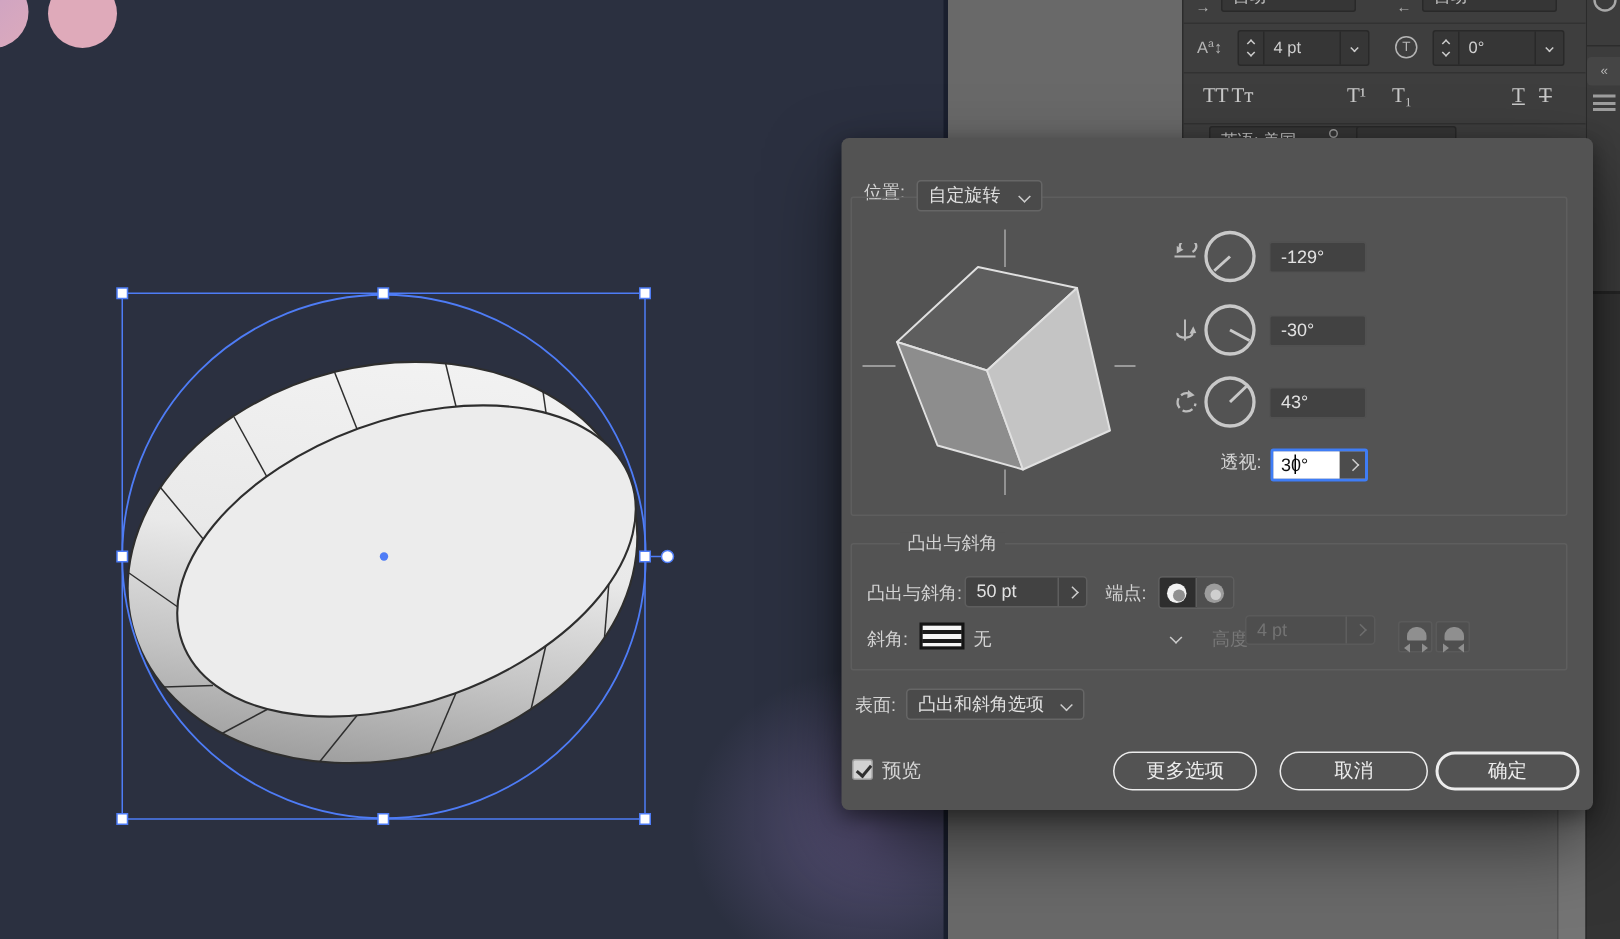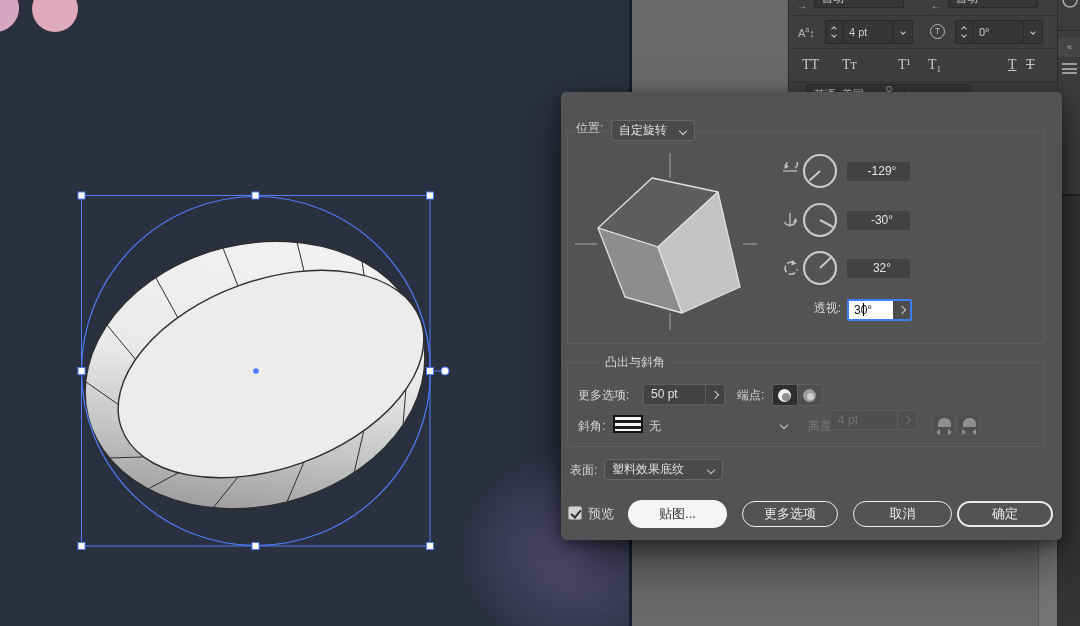--- a/index.html
+++ b/index.html
@@ -49,21 +49,21 @@
 
   
   .dialog{position:absolute;left:561px;top:92px;width:501px;height:448px;background:#535353;border-radius:5px;box-shadow:0 22px 48px rgba(0,0,0,.5),0 4px 14px rgba(0,0,0,.4);}
   .titlebar{position:absolute;left:0;top:0;width:501px;height:17px;border-radius:5px 5px 0 0;background:linear-gradient(#d6d6d6,#bfbfbf);border-bottom:1px solid #8f8f8f;color:#2d2d2d;font-size:11px;text-align:center;line-height:17px;}
   .lab{position:absolute;color:#d4d4d4;font-size:12px;line-height:15px;white-space:nowrap;}
   .lab-dis{color:#787878;}
   .fieldset{position:absolute;border:1px solid #5e5e5e;border-radius:2px;}
   .legend-mask{position:absolute;background:#535353;padding:0 5px;color:#d4d4d4;font-size:12px;line-height:15px;z-index:2;white-space:nowrap;}
   .dd{position:absolute;height:21px;background:#4a4a4a;border:1px solid #666;border-radius:3px;color:#e0e0e0;font-size:12px;line-height:19px;padding:0 20px 0 7px;white-space:nowrap;}
   .dd .cv{position:absolute;right:8px;top:7px;}
-  .dkfield{position:absolute;height:21px;background:#424242;border:1px solid #515151;border-radius:2px;color:#e2e2e2;font-size:12px;line-height:19px;padding-left:7px;text-align:center;}
+  .dkfield{position:absolute;height:21px;background:#424242;border:1px solid #515151;border-radius:2px;color:#e2e2e2;font-size:12px;line-height:19px;padding-left:7px;}
   .combo{position:absolute;height:21px;background:#424242;border:1px solid #5e5e5e;border-radius:3px;display:flex;}
   .combo .c-val{flex:1;color:#e2e2e2;font-size:12px;line-height:19px;padding-left:7px;}
   .combo .c-btn{width:19px;border-left:1px solid #5e5e5e;display:flex;align-items:center;justify-content:center;}
   .combo-dis{background:#4e4e4e;border-color:#5a5a5a;}
   .combo-dis .c-val{color:#737373;}
   .dial{position:absolute;width:36px;height:36px;}
   .axis-ic{position:absolute;width:18px;height:18px;}
   .persp{position:absolute;height:22px;border:2px solid #3f7df6;border-radius:2px;display:flex;background:#a3a3a3;}
   .persp .p-in{position:relative;width:44px;background:#fff;color:#111;font-size:12px;line-height:18px;padding-left:5px;}
   .persp .p-caret{position:absolute;left:14px;top:2px;width:1px;height:13px;background:#000;}
@@ -200,21 +200,21 @@
         </div>
       <div class="st-val">0°</div>
       <div class="st-dd">
           <i class="cv cv-s cv-d"></i>
         </div>
     </div>
 
     <div class="cp-hr" style="top:48px;"></div>
 
     <div class="glyph-btn" style="left:13px;width:26px;">TT</div>
-    <div class="glyph-btn" style="left:53px;width:26px;">Tᴛ</div>
+    <div class="glyph-btn" style="left:32px;width:26px;">Tᴛ</div>
     <div class="glyph-btn" style="left:109px;width:20px;">T¹</div>
     <div class="glyph-btn" style="left:139px;width:20px;">T₁</div>
     <div class="glyph-btn gb-u" style="left:219px;width:18px;">T</div>
     <div class="glyph-btn gb-s" style="left:237px;width:18px;">T</div>
 
     <div class="cp-hr" style="top:82px;"></div>
 
     <div class="cp-field" style="left:17px;top:84px;width:115px;">英语: 美国</div>
     <span class="cp-mini-circ" style="left:97px;top:86px;"></span>
     <div class="cp-field" style="left:115px;top:84px;width:67px;"></div>
@@ -266,37 +266,37 @@
     <div class="dkfield" style="left:285px;top:118px;width:65px;">-30°</div>
 
     <svg class="axis-ic" style="left:220px;top:167px;" viewBox="0 0 18 18">
       <path d="M13,4 A6,6 0 1 0 16,10" fill="none" stroke="#bdbdbd" stroke-width="1.5" stroke-dasharray="7 2.5"></path>
       <polygon points="11,1 15.5,4.5 10.5,6.5" fill="#bdbdbd"></polygon>
     </svg>
     <svg class="dial" style="left:241px;top:158px;" viewBox="0 0 36 36">
       <circle cx="18" cy="18" r="16" fill="none" stroke="#c9c9c9" stroke-width="2.2"></circle>
       <line x1="18" y1="18" x2="29" y2="7.5" stroke="#c9c9c9" stroke-width="2"></line>
     </svg>
-    <div class="dkfield" style="left:285px;top:166px;width:65px;">32°</div>
+    <div class="dkfield" style="left:285px;top:166px;width:65px;">43°</div>
 
     <span class="lab" style="left:240px;top:209px;width:40px;text-align:right;">透视:</span>
     <div class="persp" style="left:286px;top:207px;width:65px;">
       <div class="p-in">
         <span>30°</span>
         <i class="p-caret"></i>
       </div>
       <div class="p-btn">
           <i class="cv cv-r"></i>
         </div>
     </div>
 
     <div class="fieldset" style="left:6px;top:270px;width:478px;height:85px;"></div>
     <span class="legend-mask" style="left:12px;top:263px;margin-left:27px;">凸出与斜角</span>
 
-    <span class="lab" style="left:17px;top:296px;">更多选项:</span>
+    <span class="lab" style="left:17px;top:296px;">凸出与斜角:</span>
     <div class="combo" style="left:82px;top:292px;width:82px;z-index:2;">
       <div class="c-val">50 pt</div>
       <div class="c-btn">
           <i class="cv cv-r"></i>
         </div>
     </div>
 
     <span class="lab" style="left:176px;top:296px;">端点:</span>
     <div class="caps" style="left:211px;top:292px;">
       <div class="cap-btn cap-on">
@@ -327,25 +327,24 @@
         <i class="tri tri-r" style="left:15px;"></i>
     </div>
     <div class="dome-btn" style="left:396px;top:322px;">
       <span class="dome"></span>
       <i class="tri tri-r" style="left:4px;"></i>
         <i class="tri tri-l" style="left:14px;"></i>
     </div>
 
     <span class="lab" style="left:9px;top:371px;">表面:</span>
     <div class="dd" style="left:43px;top:367px;width:119px;">
-      <span>塑料效果底纹</span><i class="cv cv-d"></i>
+      <span>凸出和斜角选项</span><i class="cv cv-d"></i>
     </div>
 
     <div class="checkbox" style="left:7px;top:414px;"></div>
     <span class="lab" style="left:27px;top:414px;font-size:13px;">预览</span>
-    <div class="btn btn-filled" style="left:67px;top:408px;width:99px;">贴图...</div>
     <div class="btn" style="left:181px;top:409px;width:96px;">更多选项</div>
     <div class="btn" style="left:292px;top:409px;width:99px;">取消</div>
     <div class="btn btn-default" style="left:396px;top:409px;width:96px;">确定</div>
   </div>
 
 
 </div>
 
 </body></html>

